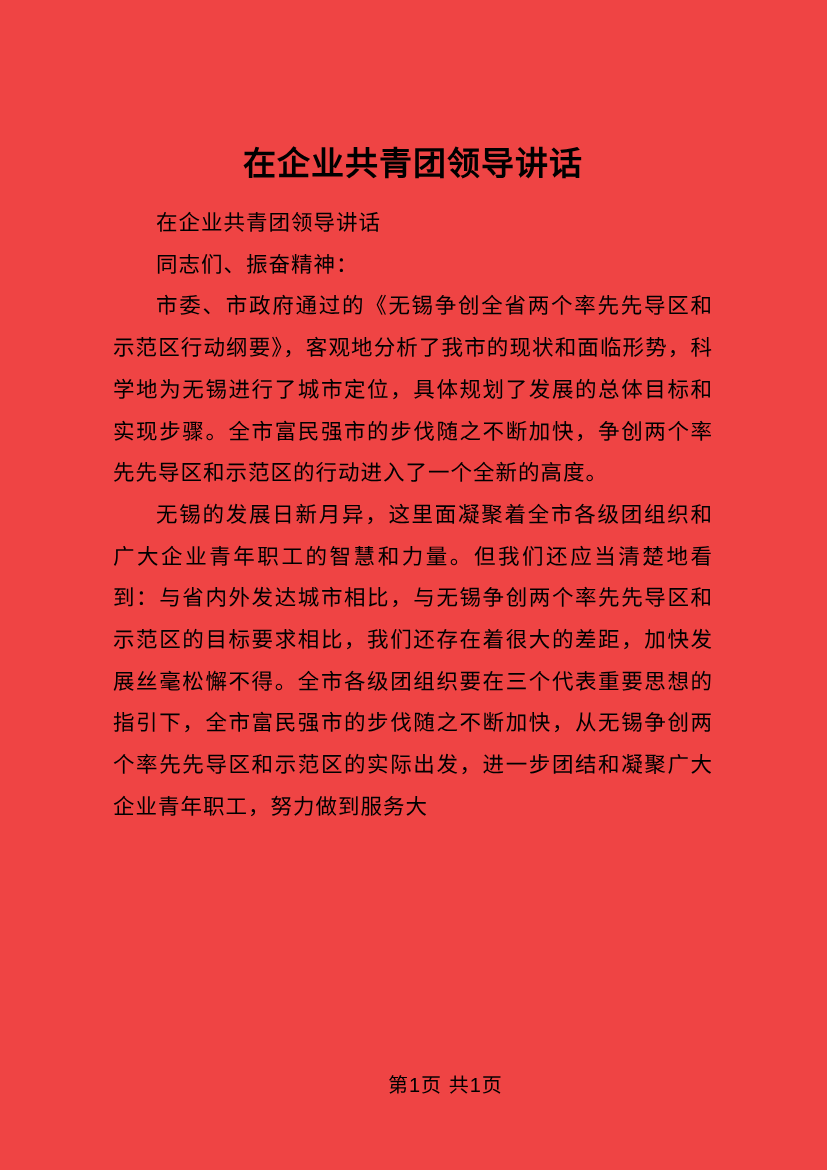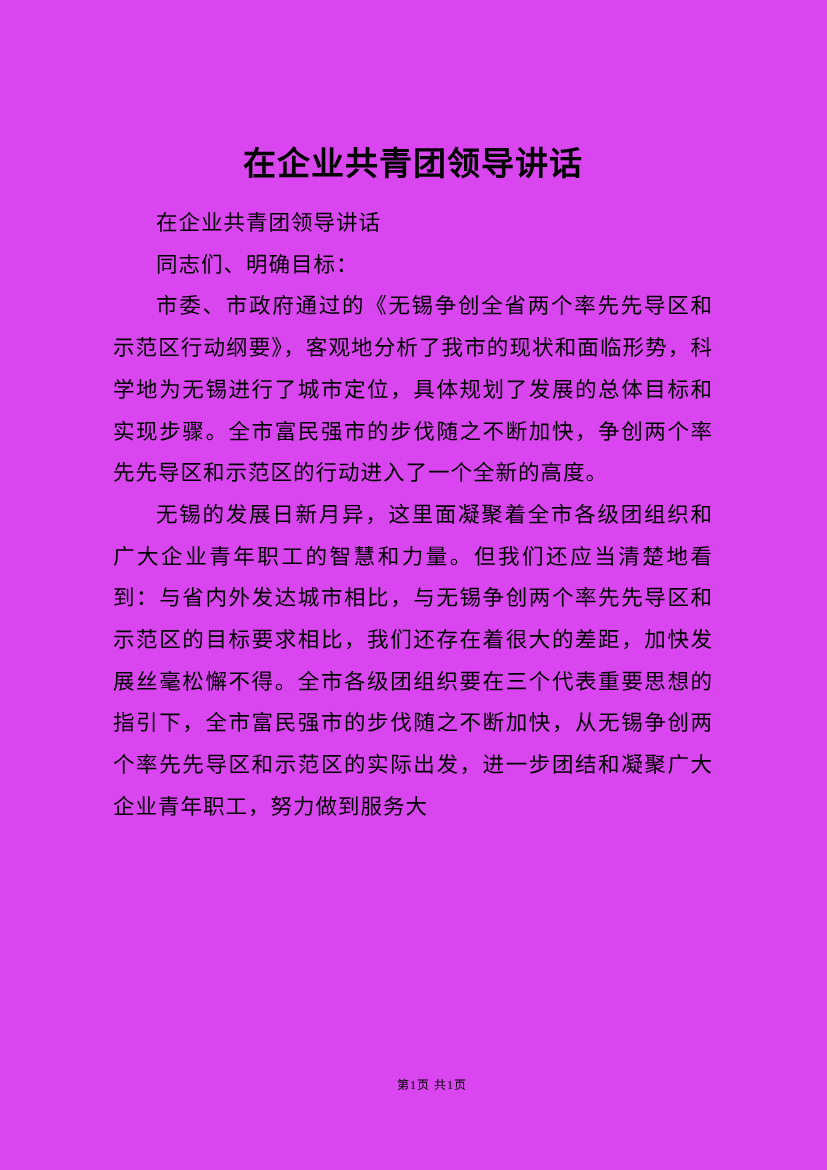--- a/index.html
+++ b/index.html
@@ -4,23 +4,23 @@
 <style>
   html, body {
     margin: 0;
     padding: 0;
     background: #ffffff;
   }
   .page {
     position: relative;
     width: 827px;
     height: 1170px;
-    background: #d946ef;
+    background: #ef4444;
     overflow: hidden;
-    font-family: Liberation Serif, serif;
+    font-family: Liberation Sans, sans-serif;
     color: #000000;
   }
   .content {
     position: absolute;
     left: 113px;
     top: 140px;
     width: 600px;
   }
   .doc-title {
     margin: 0 0 15px 0;
@@ -35,32 +35,32 @@
     font-size: 21.5px;
     line-height: 41.7px;
     text-indent: 2em;
     text-align: justify;
     letter-spacing: 1px;
     font-weight: normal;
   }
   .footer {
     position: absolute;
     top: 1074px;
-    left: 397px;
-    font-size: 12px;
+    left: 388px;
+    font-size: 20px;
     line-height: 22px;
     letter-spacing: 1px;
     white-space: nowrap;
   }
 </style>
 </head>
 <body>
 
 <div class="page">
   <div class="content">
     <h1 class="doc-title">在企业共青团领导讲话</h1>
     <p class="para">在企业共青团领导讲话</p>
-    <p class="para">同志们、明确目标：</p>
+    <p class="para">同志们、振奋精神：</p>
     <p class="para">市委、市政府通过的《无锡争创全省两个率先先导区和示范区行动纲要》，客观地分析了我市的现状和面临形势，科学地为无锡进行了城市定位，具体规划了发展的总体目标和实现步骤。全市富民强市的步伐随之不断加快，争创两个率先先导区和示范区的行动进入了一个全新的高度。</p>
     <p class="para">无锡的发展日新月异，这里面凝聚着全市各级团组织和广大企业青年职工的智慧和力量。但我们还应当清楚地看到：与省内外发达城市相比，与无锡争创两个率先先导区和示范区的目标要求相比，我们还存在着很大的差距，加快发展丝毫松懈不得。全市各级团组织要在三个代表重要思想的指引下，全市富民强市的步伐随之不断加快，从无锡争创两个率先先导区和示范区的实际出发，进一步团结和凝聚广大企业青年职工，努力做到服务大</p>
   </div>
   <div class="footer">第1页 共1页</div>
 </div>
 
 </body></html>

